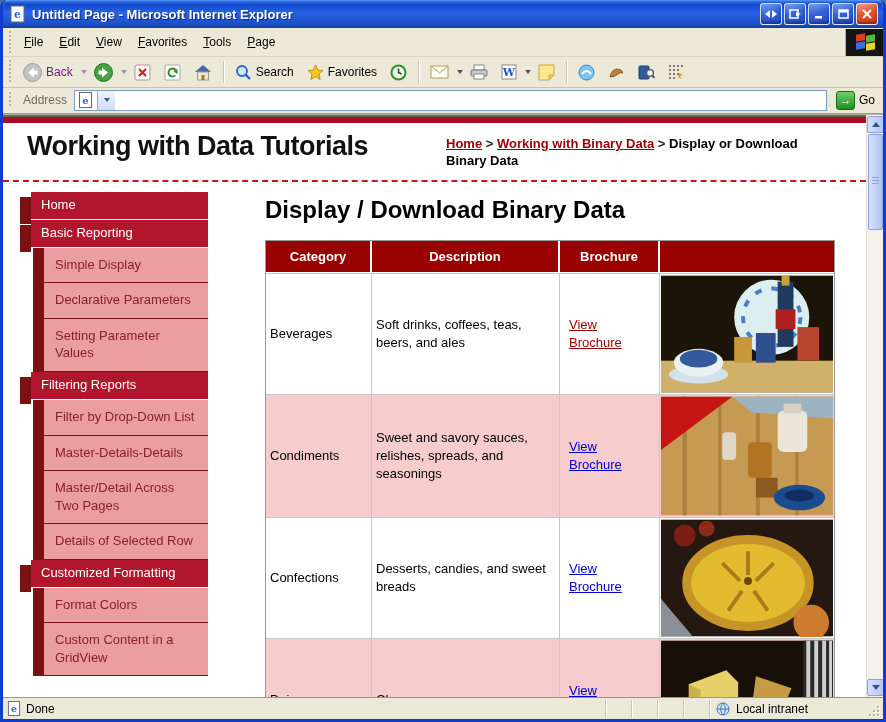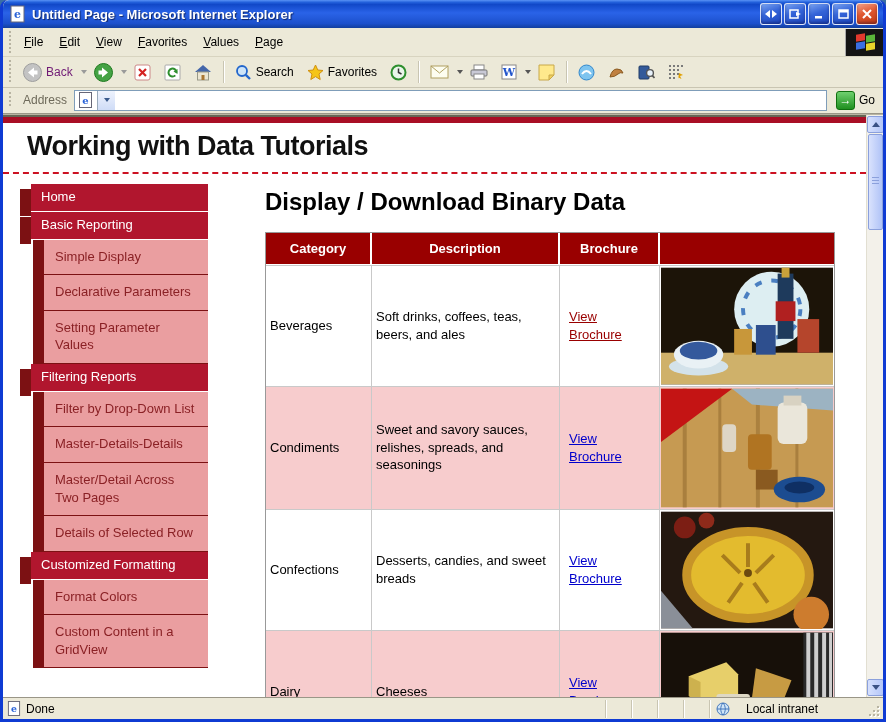--- a/index.html
+++ b/index.html
@@ -131,21 +131,21 @@
     border-radius:2px; background:linear-gradient(90deg,#d9e2fd,#b0c3f7); }
   .sb-thumb::after { content:""; position:absolute; left:3px; right:3px; top:42px; height:8px;
     background:repeating-linear-gradient(180deg,#8ba0dc 0 1px,transparent 1px 3px); }
 
   
   .statusbar { height:22px; flex:none; background:#ece9d8; border-top:1px solid #9a9687; display:flex;
     align-items:center; font-size:12px; color:#000; padding:0 2px 0 4px; }
   .status-left { display:flex; align-items:center; gap:5px; flex:1; }
   .status-pane { width:26px; height:18px; border-left:1px solid #c9c5b2; box-shadow:inset 1px 0 0 #fff; flex:none; }
   .status-intranet { width:158px; height:18px; border-left:1px solid #c9c5b2; box-shadow:inset 1px 0 0 #fff;
-    display:flex; align-items:center; gap:16px; padding-left:6px; flex:none; }
+    display:flex; align-items:center; gap:6px; padding-left:6px; flex:none; }
   .resize-grip { width:14px; height:18px; flex:none; position:relative; }
   .resize-grip i { position:absolute; width:2px; height:2px; background:#b8b4a2; box-shadow:1px 1px 0 #fff; }
   .resize-grip .g1 { right:2px;  bottom:2px; } .resize-grip .g2 { right:6px; bottom:2px; }
   .resize-grip .g3 { right:10px; bottom:2px; } .resize-grip .g4 { right:2px; bottom:6px; }
   .resize-grip .g5 { right:6px;  bottom:6px; } .resize-grip .g6 { right:2px; bottom:10px; }
 </style>
 </head>
 <body>
 
 <div class="window">
@@ -187,21 +187,21 @@
       </div>
     </div>
   </div>
 
   <div class="menubar">
     <div class="grip"></div>
     <span class="menu-item">File</span>
     <span class="menu-item">Edit</span>
     <span class="menu-item">View</span>
     <span class="menu-item">Favorites</span>
-    <span class="menu-item">Values</span>
+    <span class="menu-item">Tools</span>
     <span class="menu-item">Page</span>
     <span class="spacer"></span>
     <div class="win-logo">
       <i class="f1"></i>
         <i class="f2"></i>
         <i class="f3"></i>
         <i class="f4"></i>
     </div>
   </div>
 
@@ -367,20 +367,27 @@
     </div>
   </div>
 
   <div class="content">
     <div class="page">
 
       <div class="top-stripe"></div>
 
       <div class="page-header">
         <div class="site-title">Working with Data Tutorials</div>
+        <div class="breadcrumb">
+          <a href="#">Home</a>
+          <span class="crumb-sep">&gt;</span>
+          <a href="#">Working with Binary Data</a>
+          <span class="crumb-sep">&gt;</span>
+          <span>Display or Download Binary Data</span>
+        </div>
       </div>
 
       <div class="dashed-sep"></div>
 
       <div class="page-body">
 
         <ul class="sidebar">
           <li class="lvl0">Home</li>
           <li class="lvl0">Basic Reporting</li>
           <li class="lvl1">Simple Display</li>

